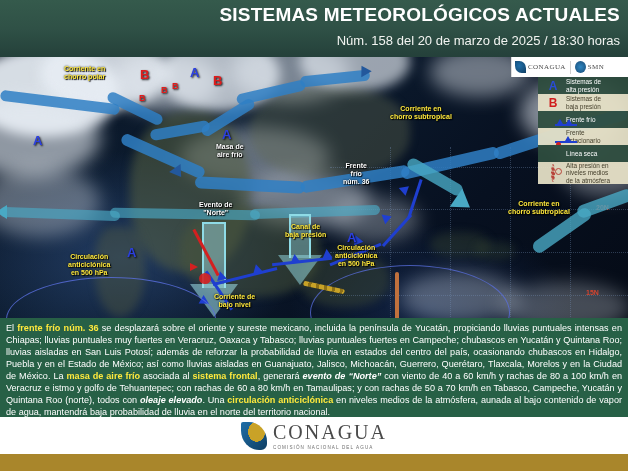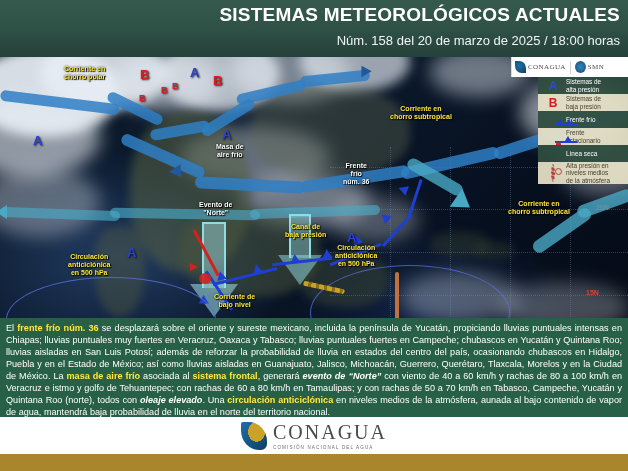--- a/index.html
+++ b/index.html
@@ -166,21 +166,21 @@
     background:#a9862b;
   }
 </style>
 </head>
 <body>
 
 <div class="page">
 
   <div class="header">
     <div class="header-title">SISTEMAS METEOROLÓGICOS ACTUALES</div>
-    <div class="header-sub">Núm. 158 del 20 de marzo de 2025 / 18:00 horas</div>
+    <div class="header-sub">Núm. 158 del 20 de marzo de 2025 / 18:30 horas</div>
   </div>
 
   <div class="map">
 
     <div>
       <div class="cloud" style="left:-30px; top:-10px; width:150px; height:90px; opacity:.92;"></div>
       <div class="cloud" style="left:40px; top:-18px; width:130px; height:70px; opacity:.85;"></div>
       <div class="cloud soft" style="left:-40px; top:40px; width:140px; height:80px; opacity:.6;"></div>
       <div class="cloud soft" style="left:110px; top:-5px; width:110px; height:60px; opacity:.55;"></div>
       <div class="cloud" style="left:160px; top:-20px; width:120px; height:75px; opacity:.75;"></div>

